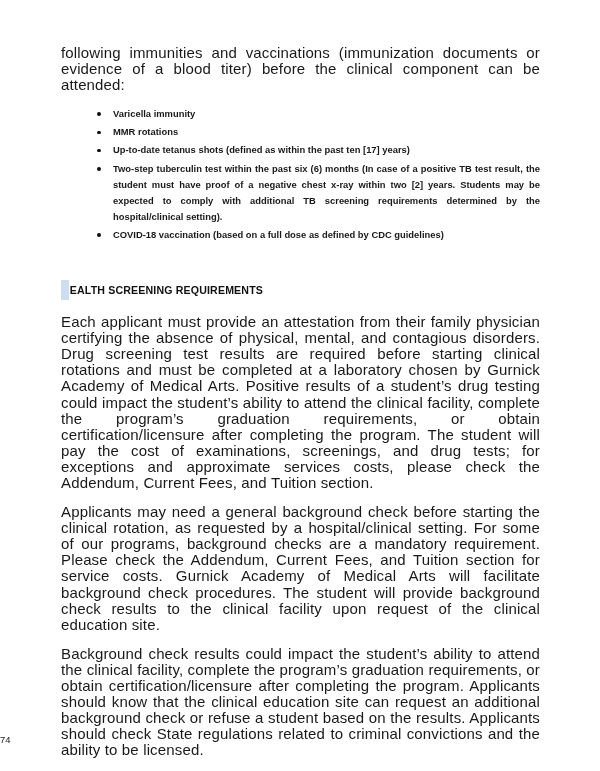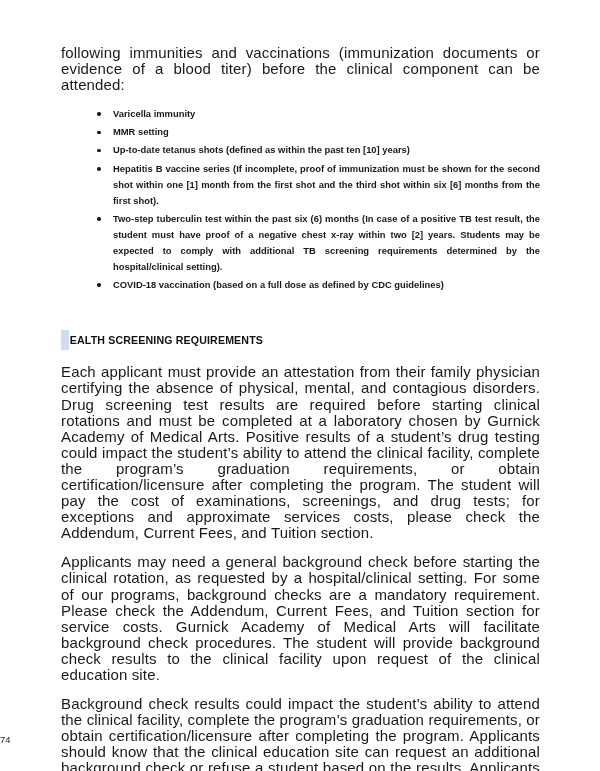--- a/index.html
+++ b/index.html
@@ -114,29 +114,25 @@
 
     <p class="body-text">following immunities and vaccinations (immunization documents or evidence of a blood titer) before the clinical component can be attended:</p>
 
     <ul class="bullets">
       <li>
         <span class="bullet-dot"></span>
         <span class="li-text">Varicella immunity</span>
       </li>
       <li>
         <span class="bullet-dot"></span>
-        <span class="li-text">MMR setting</span>
+        <span class="li-text">MMR rotations</span>
       </li>
       <li>
         <span class="bullet-dot"></span>
-        <span class="li-text">Up-to-date tetanus shots (defined as within the past ten [10] years)</span>
-      </li>
-      <li>
-        <span class="bullet-dot"></span>
-        <span class="li-text">Hepatitis B vaccine series (If incomplete, proof of immunization must be shown for the second shot within one [1] month from the first shot and the third shot within six [6] months from the first shot).</span>
+        <span class="li-text">Up-to-date tetanus shots (defined as within the past ten [17] years)</span>
       </li>
       <li>
         <span class="bullet-dot"></span>
         <span class="li-text">Two-step tuberculin test within the past six (6) months (In case of a positive TB test result, the student must have proof of a negative chest x-ray within two [2] years. Students may be expected to comply with additional TB screening requirements determined by the hospital/clinical setting).</span>
       </li>
       <li>
         <span class="bullet-dot"></span>
         <span class="li-text">COVID-18 vaccination (based on a full dose as defined by CDC guidelines)</span>
       </li>
     </ul>

